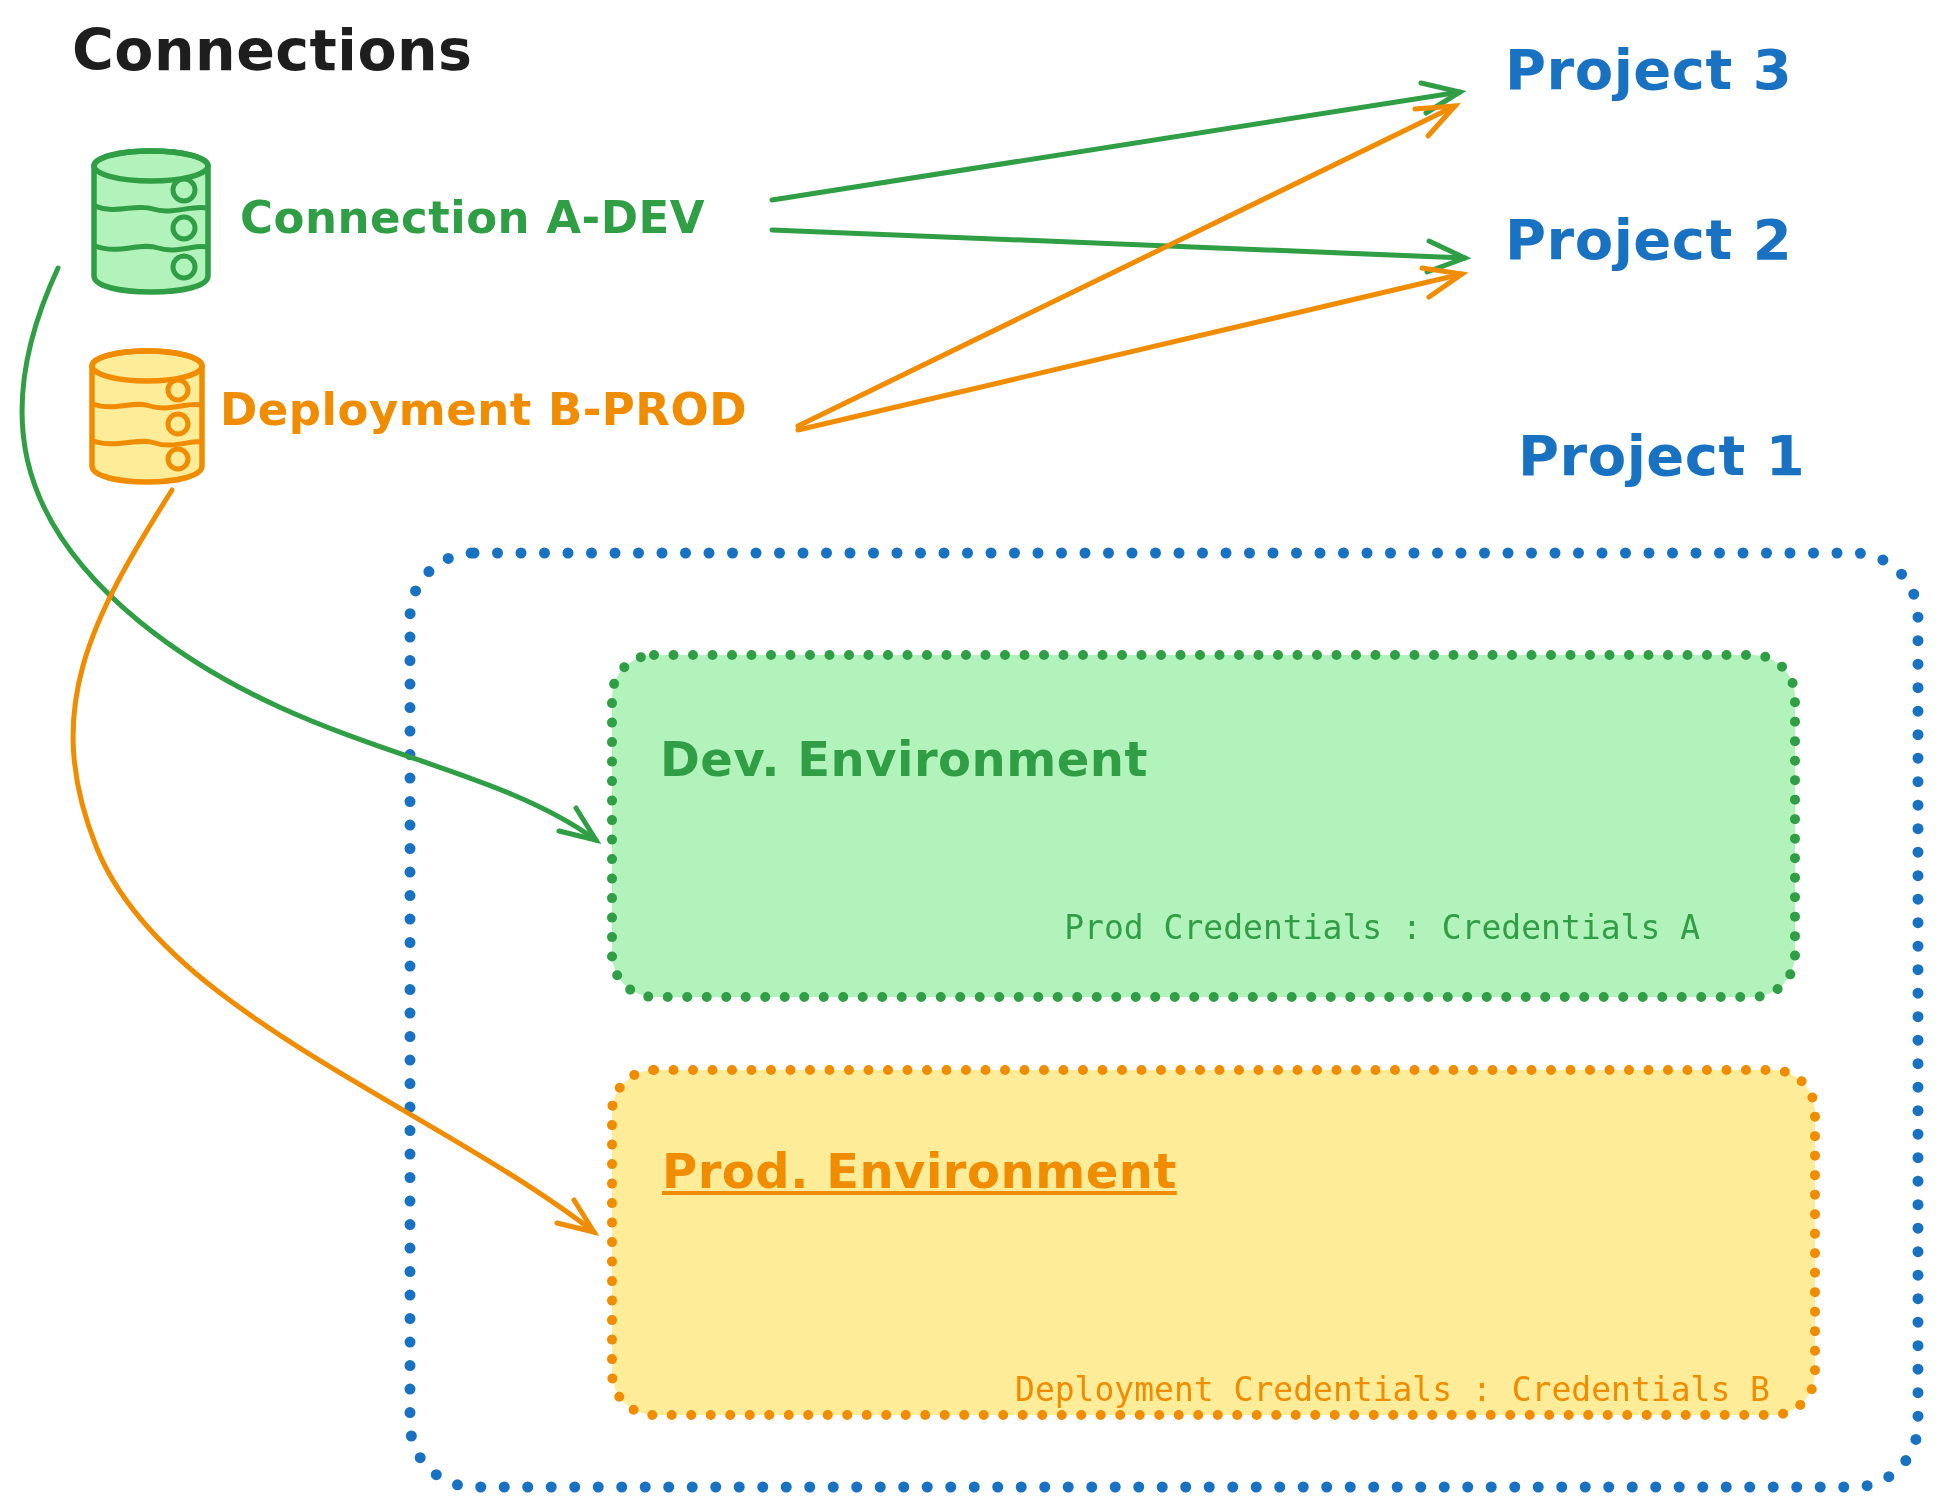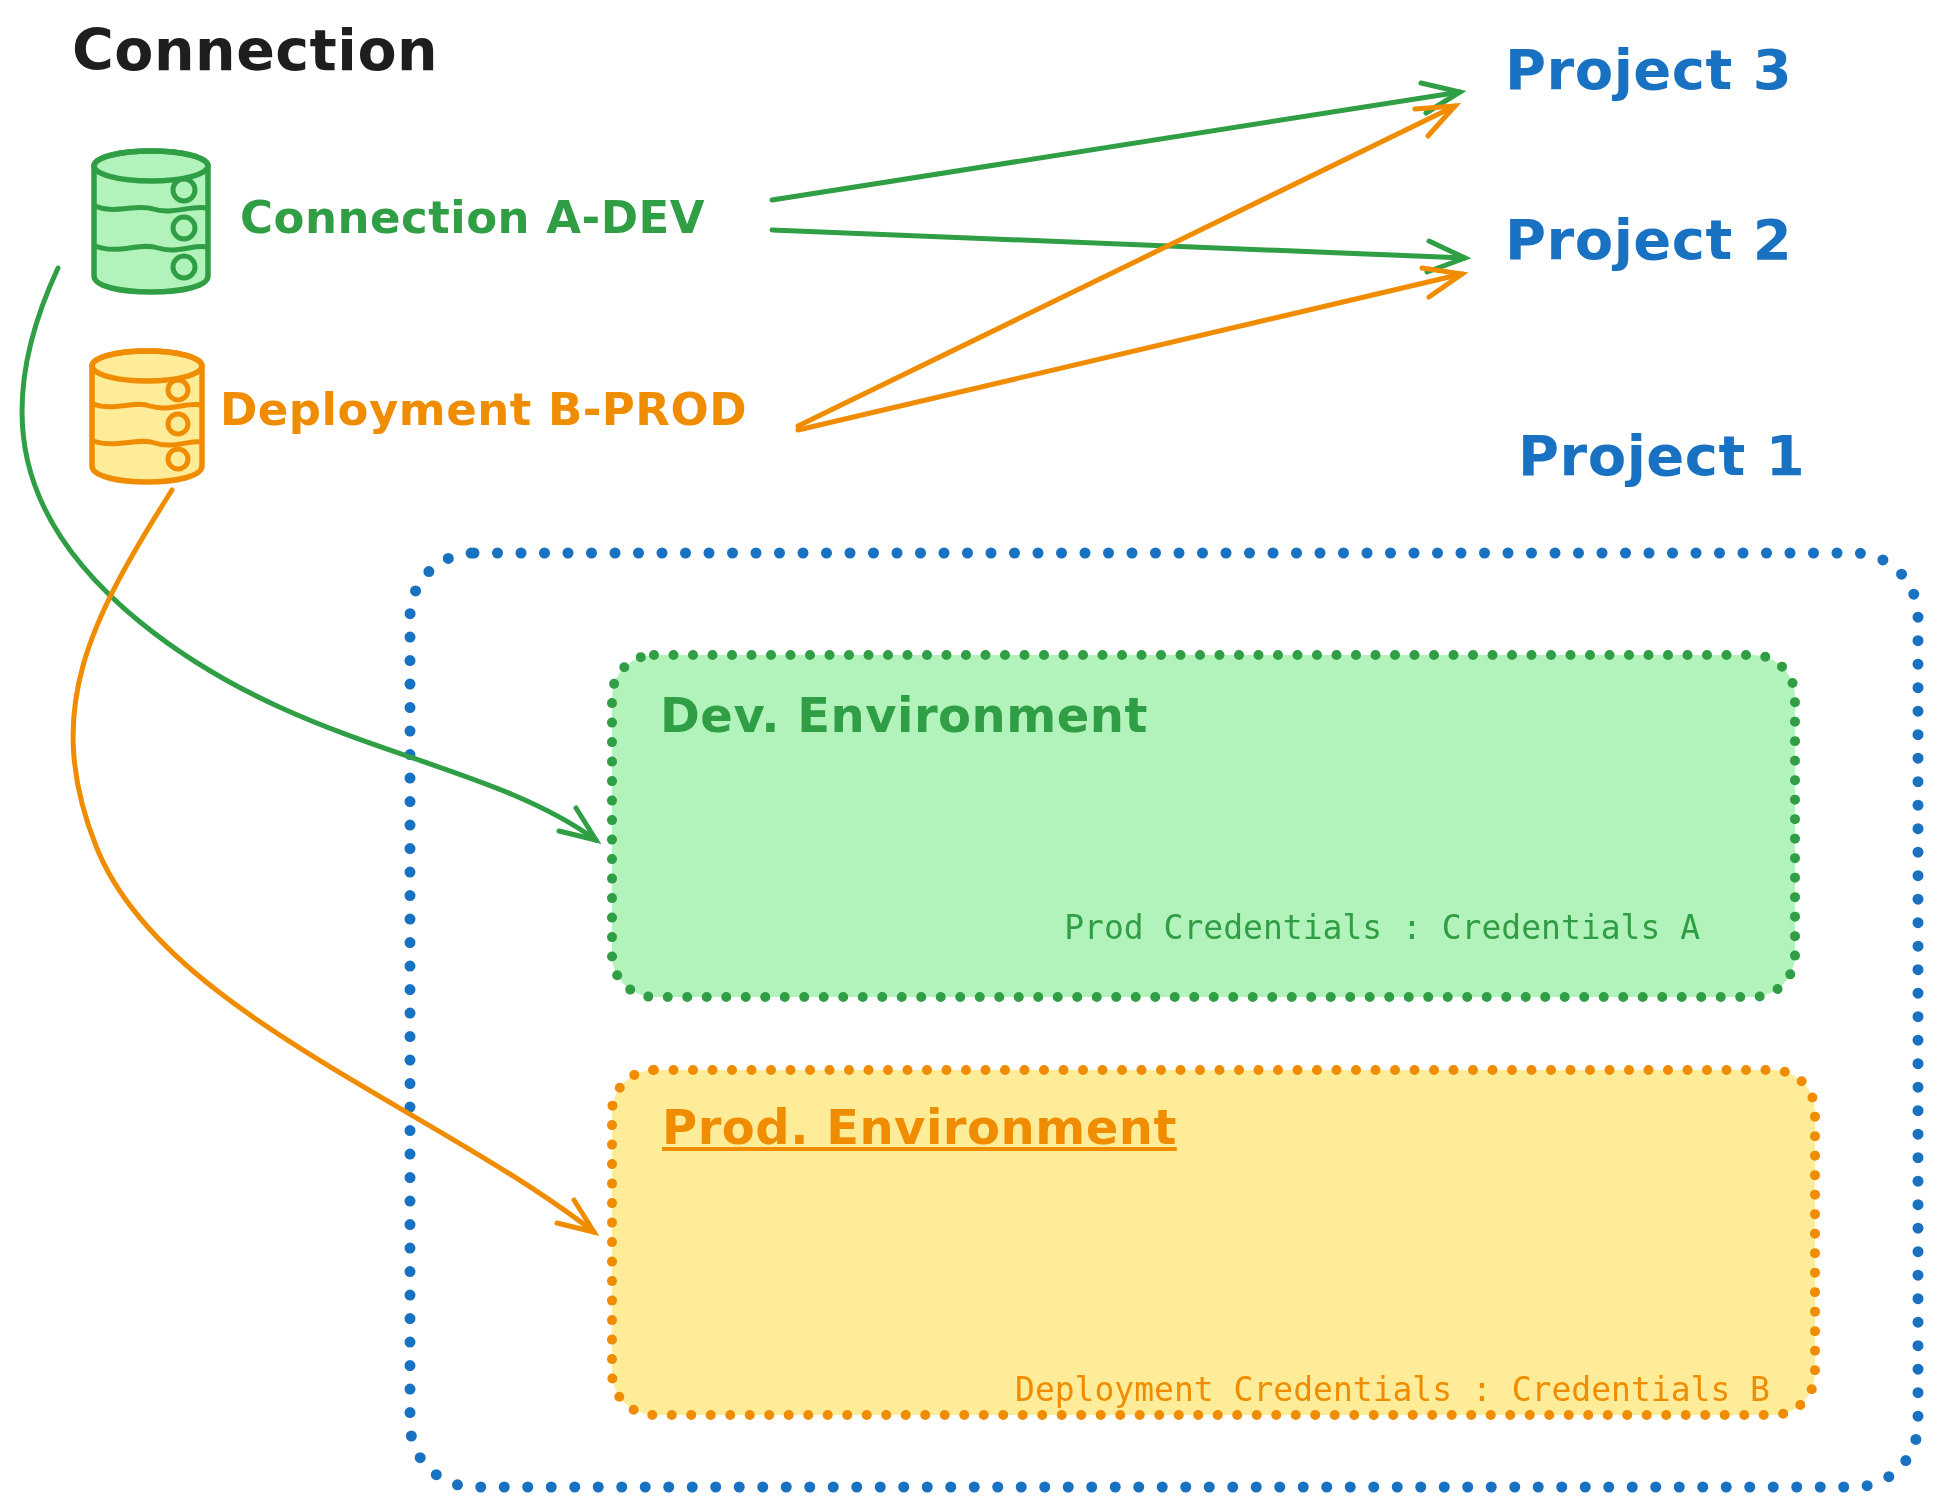--- a/index.html
+++ b/index.html
@@ -20,21 +20,21 @@
   .fill-orange{fill:var(--orange-fill);stroke:none;}
   .lbl{position:absolute;white-space:nowrap;line-height:1.08;letter-spacing:0.5px;}
   .title{left:72px;top:20px;font-size:57px;font-weight:700;color:var(--ink);}
   .conn-label{font-size:45px;font-weight:600;}
   .conn-a{left:228px;top:194px;color:var(--green);margin-left:12px;}
   .conn-b{left:220px;top:386px;color:var(--orange);}
   .project{font-size:56px;font-weight:600;color:var(--blue);}
   .p3{left:1505px;top:40px;}
   .p2{left:1505px;top:210px;}
   .p1{left:1518px;top:426px;}
-  .env-title{font-size:48px;font-weight:600;}
+  .env-title{font-size:48px;font-weight:600;margin-top:44px;}
   .dev-title{left:660px;top:690px;color:var(--green);}
   .prod-title{left:662px;top:1102px;color:var(--orange);text-decoration:underline;}
   .cred{font-family:"DejaVu Sans Mono", monospace;font-size:33px;letter-spacing:0;}
   .dev-cred{right:248px;top:910px;color:var(--green);}
   .prod-cred{right:178px;top:1372px;color:var(--orange);}
 </style>
 </head>
 <body>
 
 <svg id="scene-svg" width="1948" height="1506" viewBox="0 0 1948 1506">
@@ -97,21 +97,21 @@
     <path class="stroke-green" stroke-width="5" d="M58,268 C-8,410 15,520 140,622 C300,752 480,756 596,840"></path>
     <path class="stroke-green" stroke-width="5" d="M576,808 L596,840 L559,831"></path>
   </g>
 
   <g stroke-linecap="round">
     <path class="stroke-orange" stroke-width="5" d="M172,490 C90,620 42,710 96,846 C160,1010 430,1105 594,1232"></path>
     <path class="stroke-orange" stroke-width="5" d="M574,1200 L594,1232 L557,1223"></path>
   </g>
 </svg>
 
-<div class="lbl title">Connection</div>
+<div class="lbl title">Connections</div>
 <div class="lbl conn-label conn-a">Connection A-DEV</div>
 <div class="lbl conn-label conn-b">Deployment B-PROD</div>
 <div class="lbl project p3">Project 3</div>
 <div class="lbl project p2">Project 2</div>
 <div class="lbl project p1">Project 1</div>
 <div class="lbl env-title dev-title">Dev. Environment</div>
 <div class="lbl cred dev-cred">Prod Credentials : Credentials A</div>
 <div class="lbl env-title prod-title">Prod. Environment</div>
 <div class="lbl cred prod-cred">Deployment Credentials : Credentials B</div>
 

